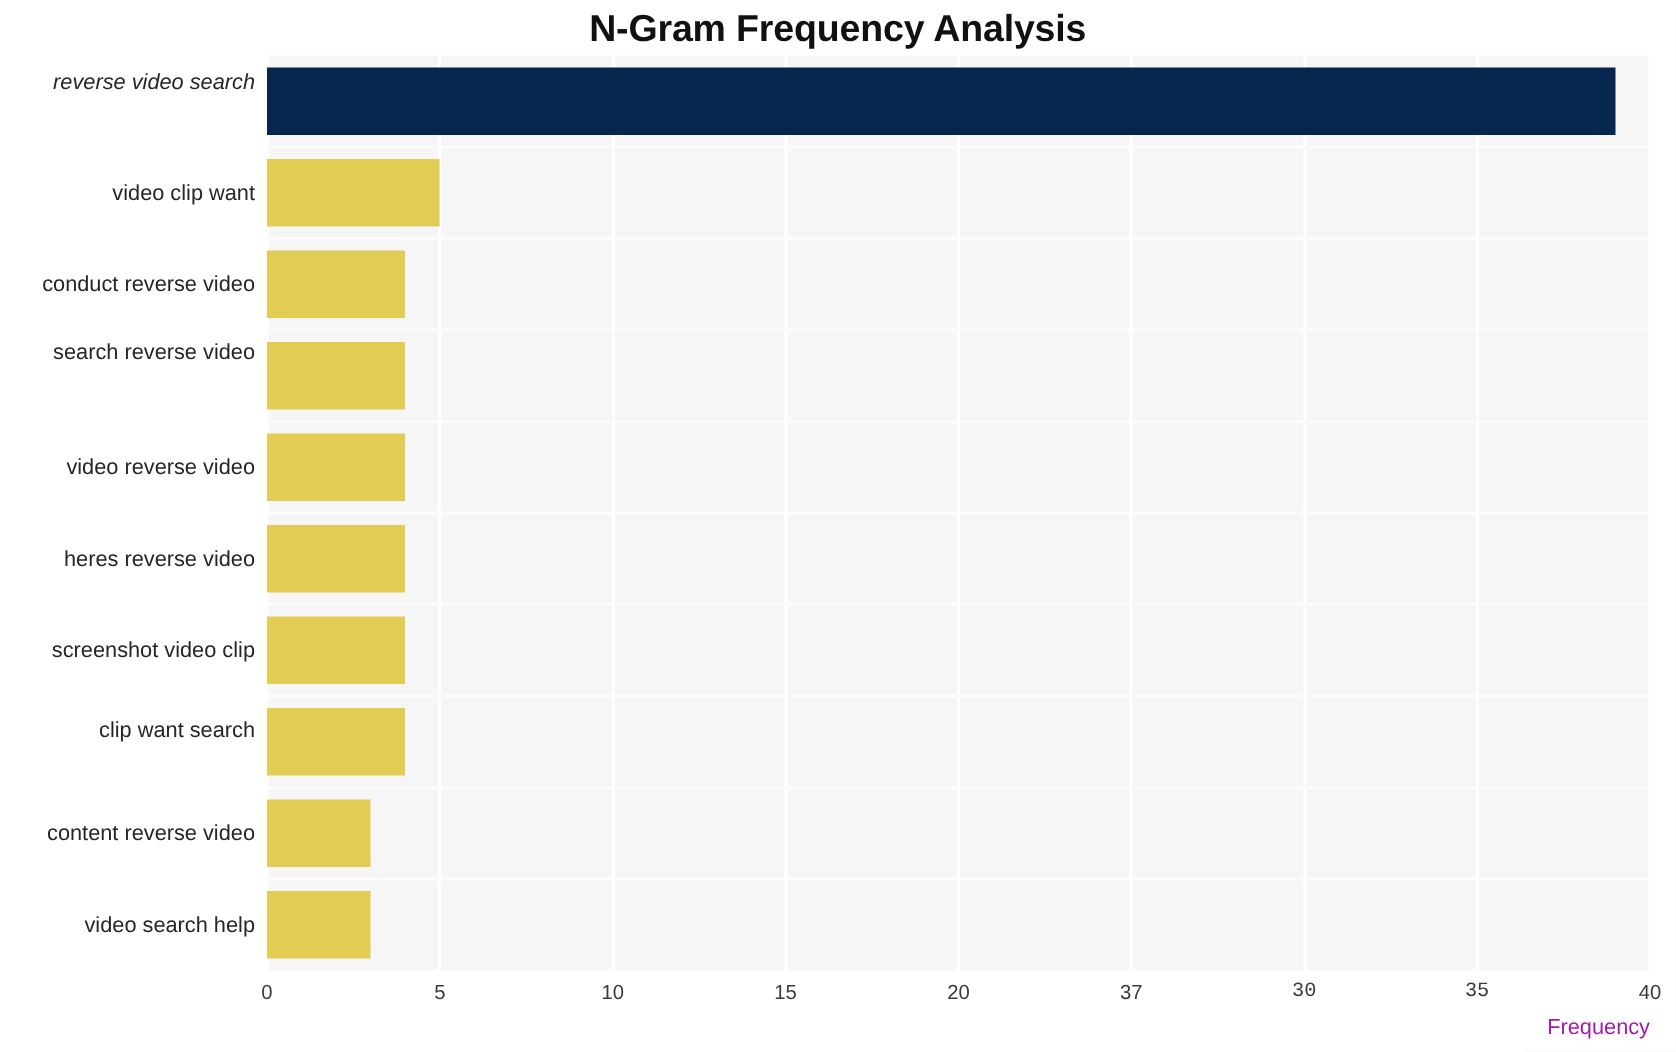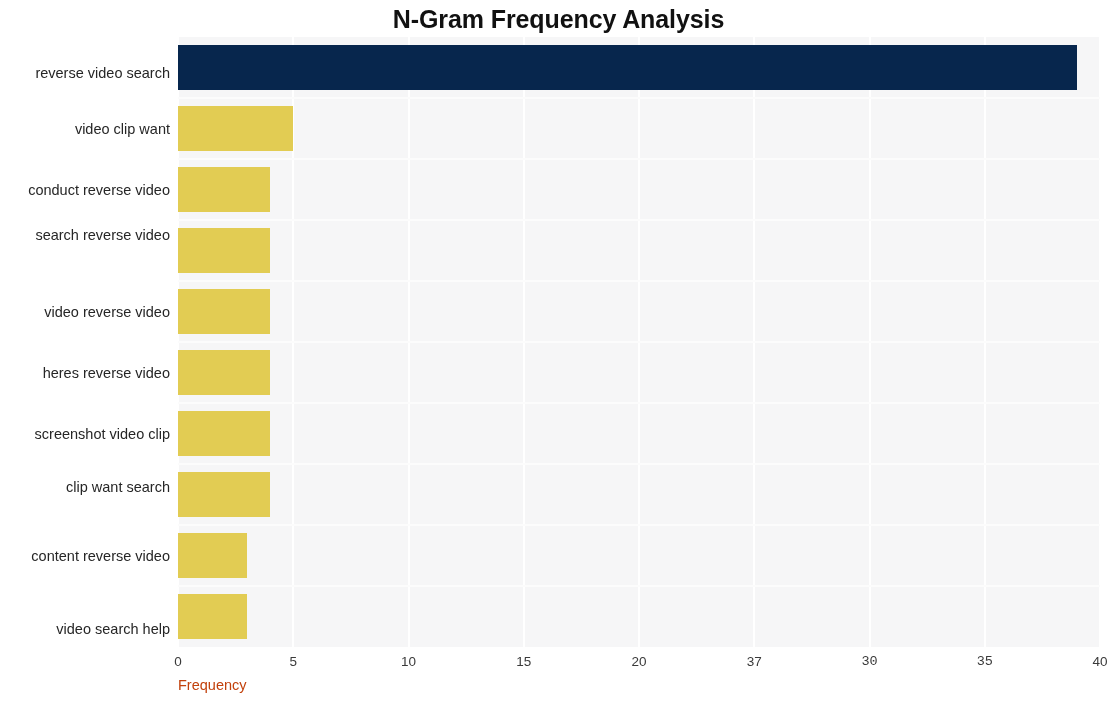--- a/index.html
+++ b/index.html
@@ -103,23 +103,23 @@
     font-size: 13.5px;
     color: #3a3a3a;
     transform: translateX(-50%);
     white-space: nowrap;
   }
   #x-axis-title {
     position: absolute;
     left: 178px;
     top: 30px;
     width: 922px;
-    text-align: left;
+    text-align: right;
     font-size: 14.5px;
-    color: #c2410c;
+    color: #a21caf;
   }
 </style>
 </head>
 <body>
 
 <div id="chart-root">
 
   <div id="chart-title">N-Gram Frequency Analysis</div>
 
   <div id="plot-area">
@@ -151,30 +151,30 @@
         <div class="bar" title="video reverse video: 4" style="top: 251.93px; height: 45.14px; width: 92.2px; background: rgb(226, 204, 83);"></div>
         <div class="bar" title="heres reverse video: 4" style="top: 312.93px; height: 45.14px; width: 92.2px; background: rgb(226, 204, 83);"></div>
         <div class="bar" title="screenshot video clip: 4" style="top: 373.93px; height: 45.14px; width: 92.2px; background: rgb(226, 204, 83);"></div>
         <div class="bar" title="clip want search: 4" style="top: 434.93px; height: 45.14px; width: 92.2px; background: rgb(226, 204, 83);"></div>
         <div class="bar" title="content reverse video: 3" style="top: 495.93px; height: 45.14px; width: 69.15px; background: rgb(226, 204, 83);"></div>
         <div class="bar" title="video search help: 3" style="top: 556.93px; height: 45.14px; width: 69.15px; background: rgb(226, 204, 83);"></div>
       </div>
   </div>
 
   <div id="y-axis">
-      <div class="y-tick-label" style="top: 36px;">reverse video search</div>
+      <div class="y-tick-label" style="top: 18px; font-style: italic;">reverse video search</div>
       <div class="y-tick-label" style="top: 91.5px;">video clip want</div>
       <div class="y-tick-label" style="top: 152.5px;">conduct reverse video</div>
       <div class="y-tick-label" style="top: 198px;">search reverse video</div>
       <div class="y-tick-label" style="top: 274.5px;">video reverse video</div>
       <div class="y-tick-label" style="top: 335.5px;">heres reverse video</div>
       <div class="y-tick-label" style="top: 396.5px;">screenshot video clip</div>
       <div class="y-tick-label" style="top: 450px;">clip want search</div>
       <div class="y-tick-label" style="top: 518.5px;">content reverse video</div>
-      <div class="y-tick-label" style="top: 579.5px; margin-top: 12px;">video search help</div>
+      <div class="y-tick-label" style="top: 579.5px;">video search help</div>
     </div>
 
   <div id="x-axis">
     <div id="x-axis-title">Frequency</div>
   <div class="x-tick-label" style="left: 178px;">0</div>
       <div class="x-tick-label" style="left: 293.25px;">5</div>
       <div class="x-tick-label" style="left: 408.5px;">10</div>
       <div class="x-tick-label" style="left: 523.75px;">15</div>
       <div class="x-tick-label" style="left: 639px;">20</div>
       <div class="x-tick-label" style="left: 754.25px;">37</div>

